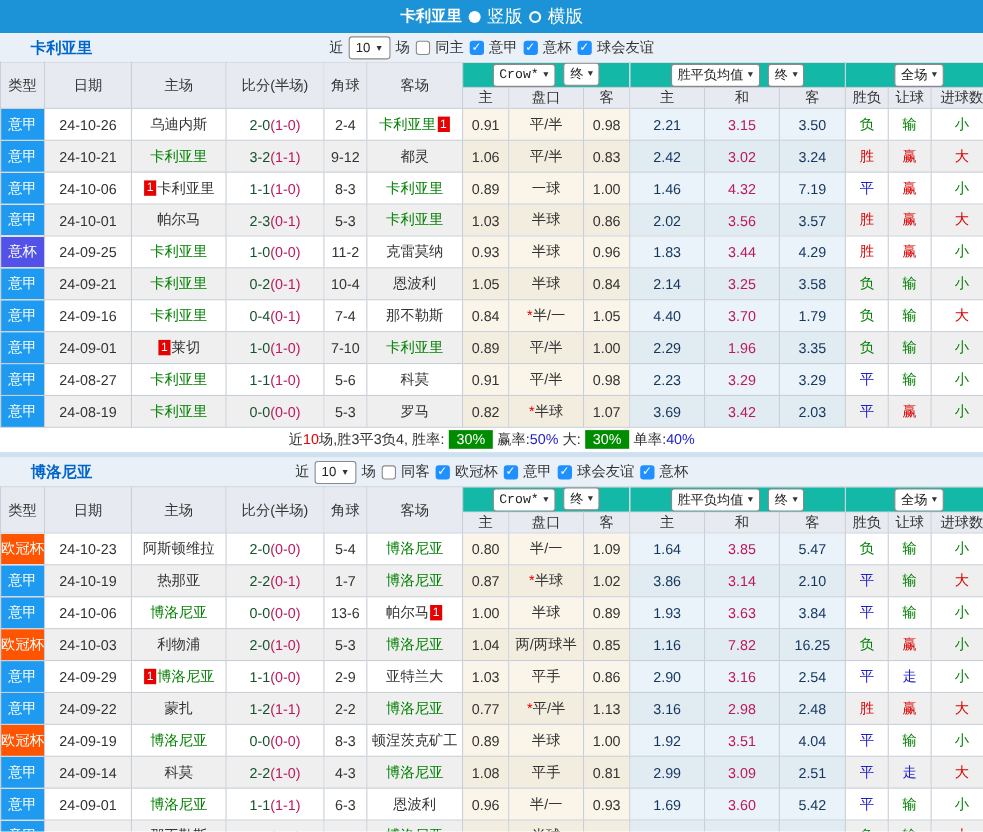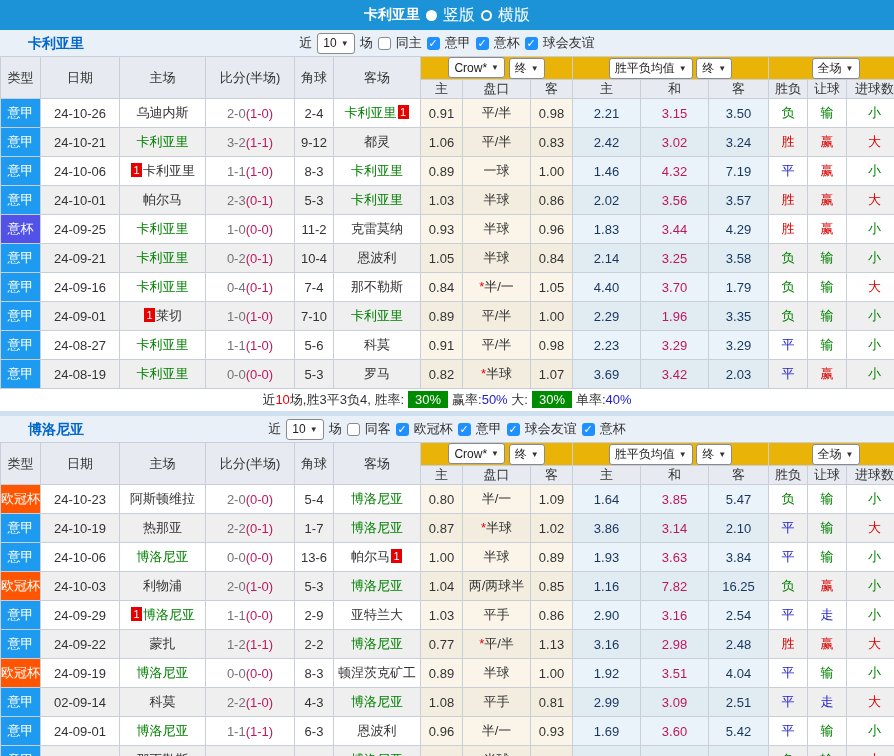--- a/index.html
+++ b/index.html
@@ -38,36 +38,36 @@
     text-align:center;line-height:13px;font-size:11px;
   }
   .cbx.on{background:#1e90ff;color:#fff;}
   .cbx.off{background:#fff;border:1px solid #8a8a8a;}
   
   table{border-collapse:collapse;table-layout:fixed;width:902px;}
   th,td{border:1px solid #c9cfd8;overflow:hidden;white-space:nowrap;text-align:center;padding:0;}
   thead th{background:#e7ebf1;font-weight:normal;font-size:13px;color:#333;}
   thead tr.t1 th{height:22px;}
   thead tr.t2 th{height:16px;}
-  thead .grp{background:#eab308;}
+  thead .grp{background:#14b8a6;font-family:Liberation Mono, monospace;}
   tbody td{height:28px;font-size:13px;}
   tbody tr:nth-child(even) td{background:#efefef;}
   tbody tr:nth-child(odd) td{background:#fff;}
   td.crow{background:#fbf5e9 !important;}
   tbody tr:nth-child(even) td.crow{background:#f3eddf !important;}
   td.mean{background:#e9f3f9 !important;color:#17365d;}
   tbody tr:nth-child(even) td.mean{background:#e0ebf2 !important;}
   td.mean.draw{color:#be185d;}
   td.league{color:#fff;}
   .tgreen{color:#008000;}
   .badge1{
     display:inline-block;background:#e60000;color:#fff;font-size:11px;
     width:11px;height:14px;line-height:14px;margin:0 1px;vertical-align:1px;text-align:center;
   }
-  .smain{color:#737373;}
+  .smain{color:#14532d;}
   .shalf{color:#be185d;}
   .star{color:#e60000;}
   .r-red{color:#d90000;}
   .r-green{color:#008000;}
   .r-blue{color:#2020cc;}
   
   .summary{height:22px;line-height:22px;text-align:center;background:#fff;font-size:13px;}
   .summary .red{color:#e60000;}
   .summary .blue{color:#2222cc;}
   .summary .pct{background:#008c00;color:#fff;padding:1px 7px;margin:0 4px;}
@@ -528,21 +528,21 @@
             <td class="crow">1.00</td>
             <td class="mean">1.92</td>
             <td class="mean draw">3.51</td>
             <td class="mean">4.04</td>
             <td class="r-blue">平</td>
             <td class="r-green">输</td>
             <td class="r-green">小</td>
           </tr>
           <tr>
             <td class="league" style="background-color: rgb(30, 155, 240);">意甲</td>
-            <td>02-09-14</td>
+            <td>24-09-14</td>
             <td><span>科莫</span></td>
             <td><span class="smain">2-2</span><span class="shalf">(1-0)</span></td>
             <td>4-3</td>
             <td><span class="tgreen">博洛尼亚</span></td>
             <td class="crow">1.08</td>
             <td class="crow">平手</td>
             <td class="crow">0.81</td>
             <td class="mean">2.99</td>
             <td class="mean draw">3.09</td>
             <td class="mean">2.51</td>

